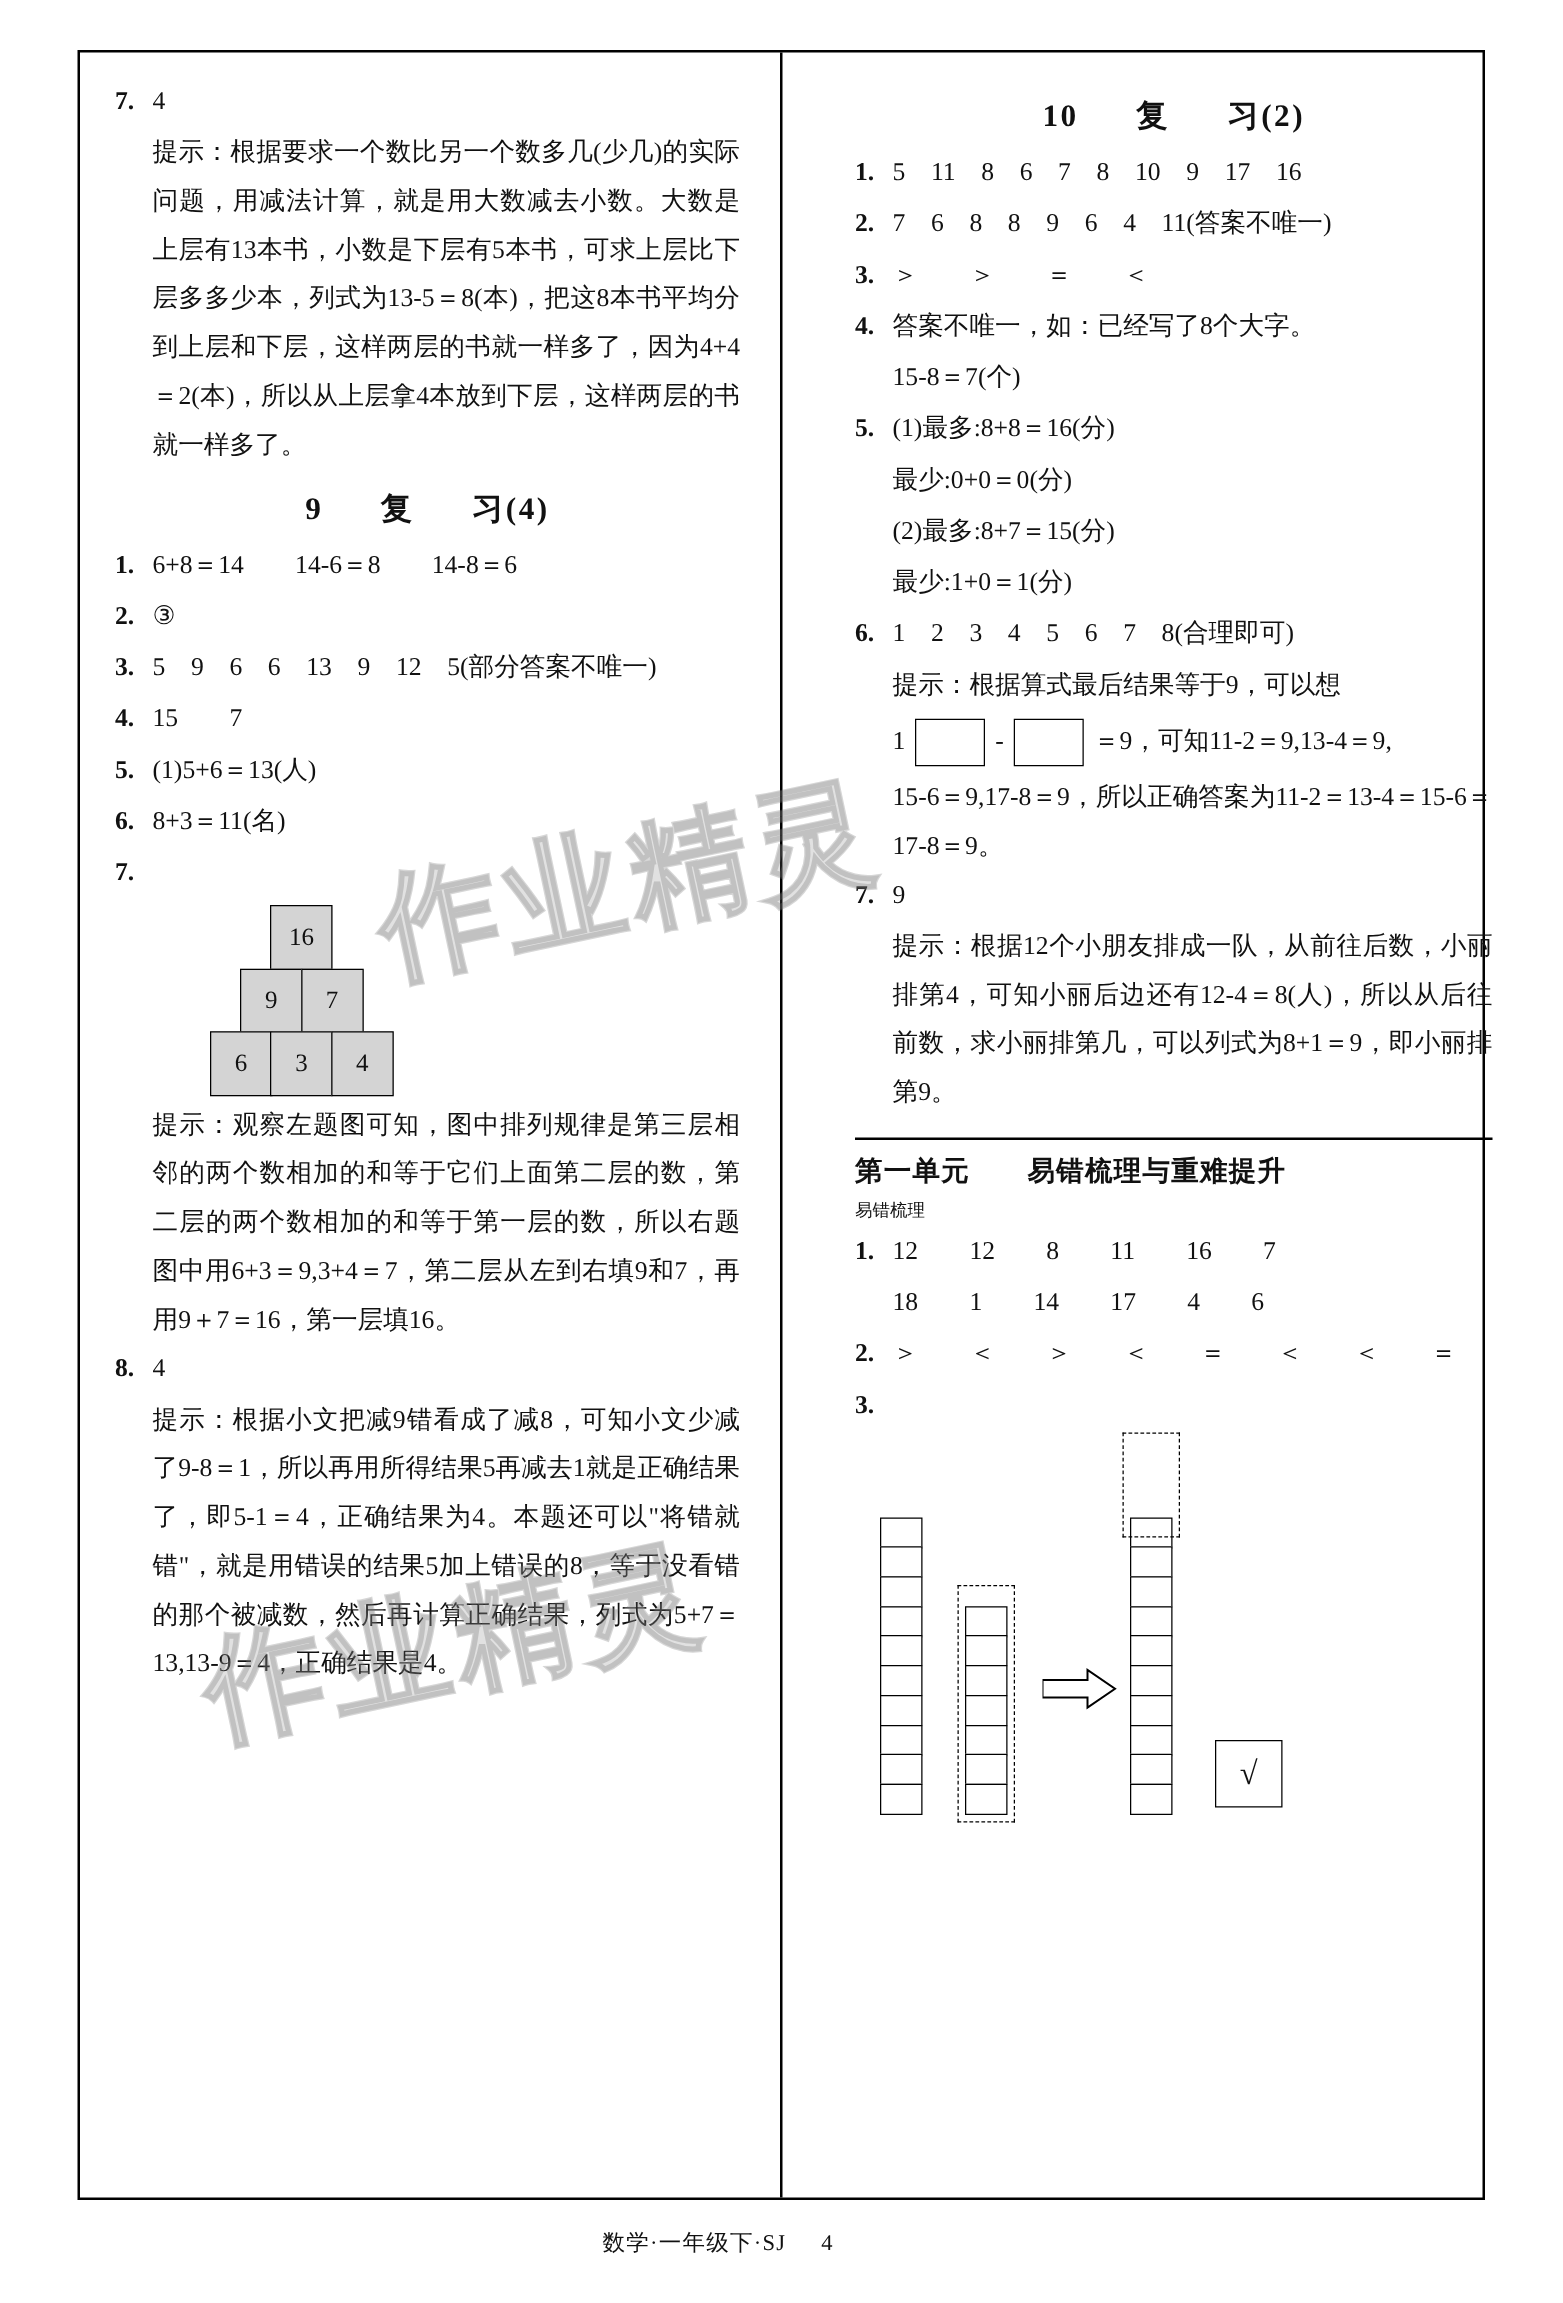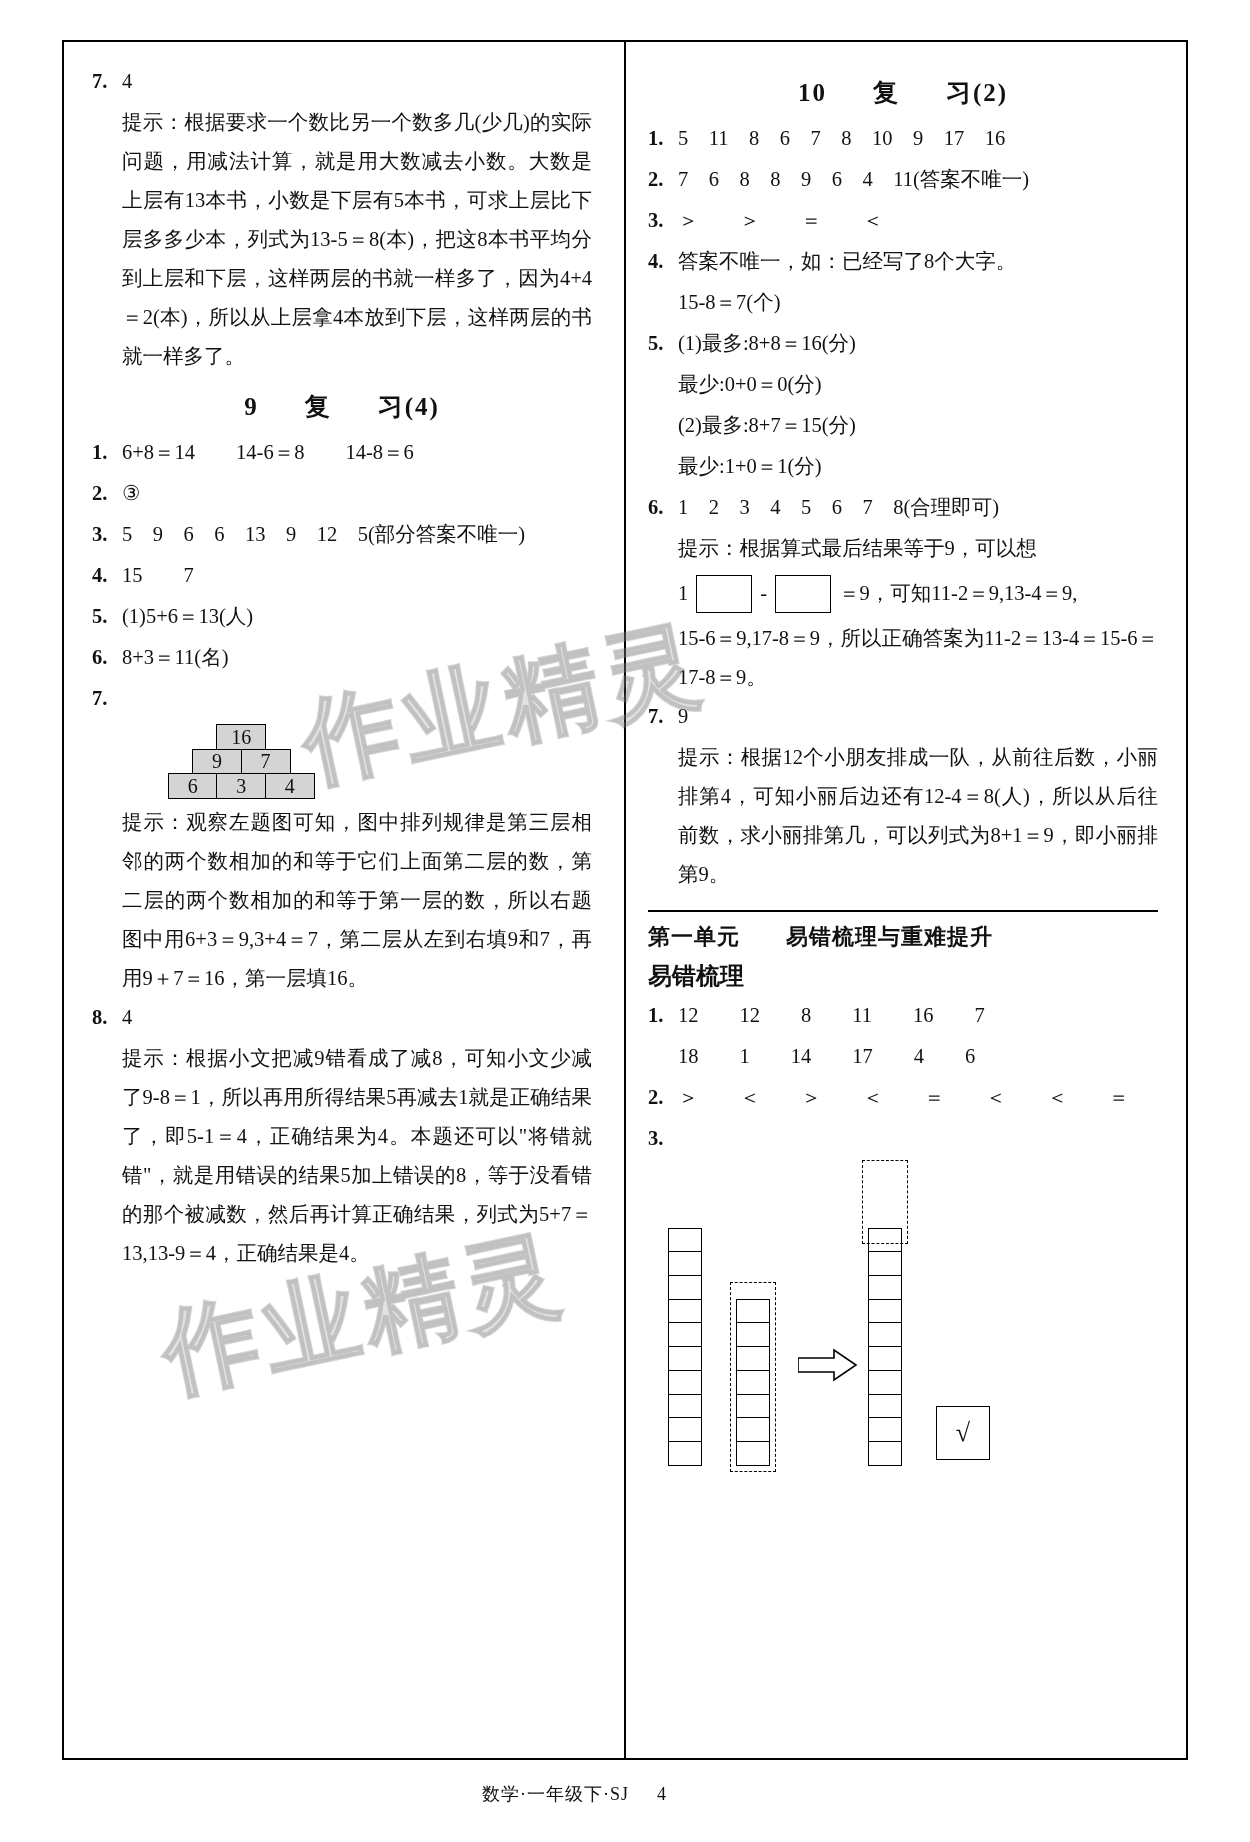--- a/index.html
+++ b/index.html
@@ -33,21 +33,21 @@
     left: 624px; top: 42px;
     width: 2px; height: 1716px;
     background: #000;
   }
   .col {
     position: absolute;
     top: 62px;
     box-sizing: border-box;
   }
   .col-left { left: 92px; width: 500px; }
-  .col-right { left: 648px; width: 510px; }
+  .col-right { left: 684px; width: 510px; }
 
   .num {
     font-weight: bold;
     font-family: "Liberation Serif", serif;
   }
   .item {
     position: relative;
     margin-bottom: 2px;
     font-size: 20.5px;
     line-height: 39px;
@@ -80,33 +80,33 @@
     font-weight: bold;
     margin: 10px 0 8px 0;
     letter-spacing: 1px;
   }
   .unit-rule {
     border-top: 2px solid #000;
     margin: 16px 0 10px 0;
     width: 100%;
   }
   .subhead {
-    font-size: 24px;
-    font-weight: bold;
+    font-size: 14px;
+    font-weight: normal;
     margin: 6px 0 4px 0;
   }
 
   
   .pyramid {
     margin: 6px 0 4px 40px;
     width: 220px;
   }
   .prow { display: flex; justify-content: center; }
   .cell {
-    width: 50px; height: 26px;
+    width: 50px; height: 52px;
     border: 1.5px solid #000;
     background: #d4d4d4;
     display: flex;
     align-items: center;
     justify-content: center;
     font-size: 20px;
     margin-left: -1.5px;
     box-sizing: border-box;
   }
   .prow + .prow { margin-top: -1.5px; }

